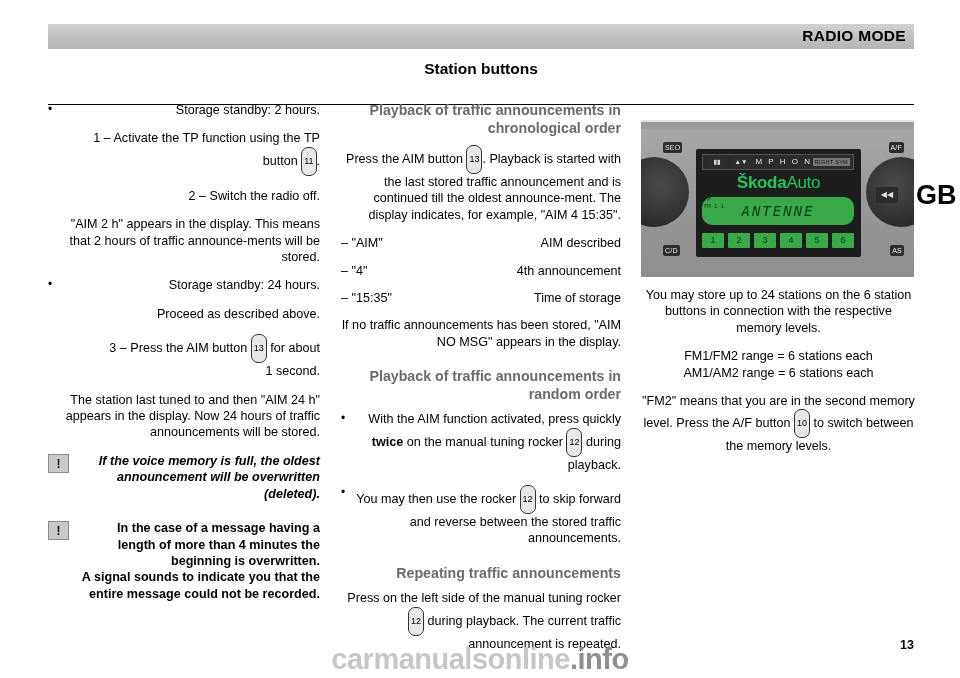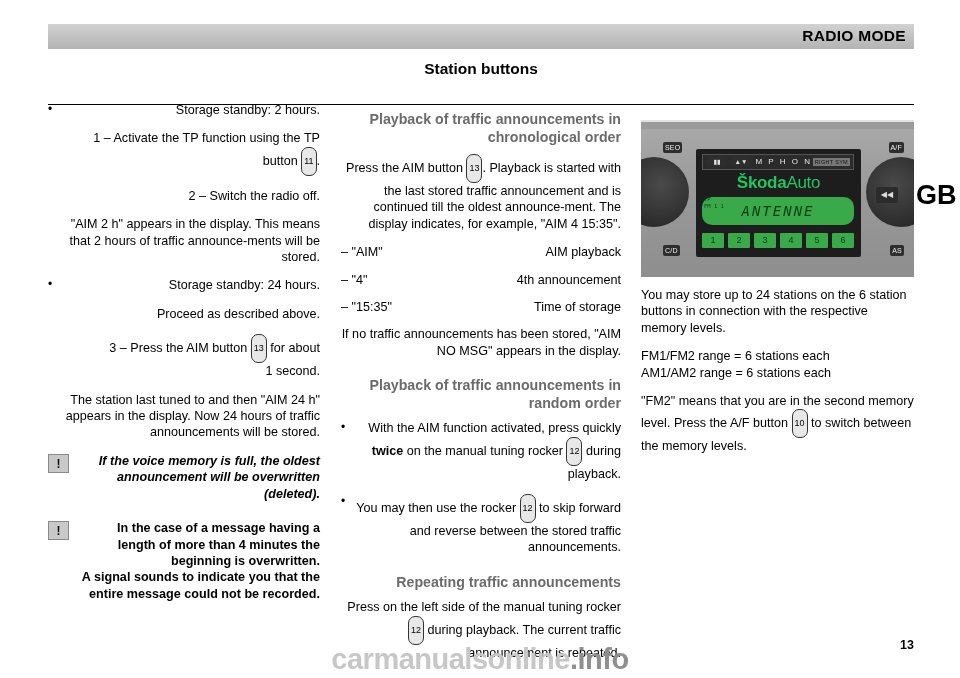--- a/index.html
+++ b/index.html
@@ -84,21 +84,21 @@
     text-align: right;
   }
   .col1 { left: 48px;  width: 272px; }
   .col2 { left: 341px; width: 280px; }
 
   p { margin: 0 0 12px 0; }
   .h3 {
     font-size: 14.2px;
     font-weight: bold;
     color: #6b6b6b;
-    margin: 9px 0 8px 0;
+    margin: 0 0 8px 0;
     line-height: 17.5px;
   }
   .h3.spaced { margin-top: 18px; }
 
   .bullet {
     position: relative;
     padding-left: 11px;
     margin-bottom: 12px;
   }
   .bullet:before {
@@ -316,20 +316,21 @@
     text-align: center;
   }
 
   .cap-below {
     position: absolute;
     left: 641px;
     top: 287px;
     width: 275px;
     font-size: 12.6px;
     line-height: 16.4px;
+    text-align: center;
   }
 
   
   .page-num {
     position: absolute;
     right: 46px;
     top: 638px;
     font-size: 12.5px;
     font-weight: bold;
   }
@@ -400,21 +401,21 @@
     </div>
   </div>
 
   <div class="col col2">
     <div class="h3">Playback of traffic announcements in chronological order</div>
 
     <p><span>Press the AIM button</span> <span class="cnum">13</span><span>. Playback is started with the last stored traffic announcement and is continued till the oldest announce-ment. The display indicates, for example, "AIM 4 15:35".</span></p>
 
     <div class="defline">
       <span>– "AIM"</span>
-      <span>AIM playback</span>
+      <span>AIM described</span>
     </div>
     <div class="defline">
       <span>– "4"</span>
       <span>4th announcement</span>
     </div>
     <div class="defline">
       <span>– "15:35"</span>
       <span>Time of storage</span>
     </div>
 

